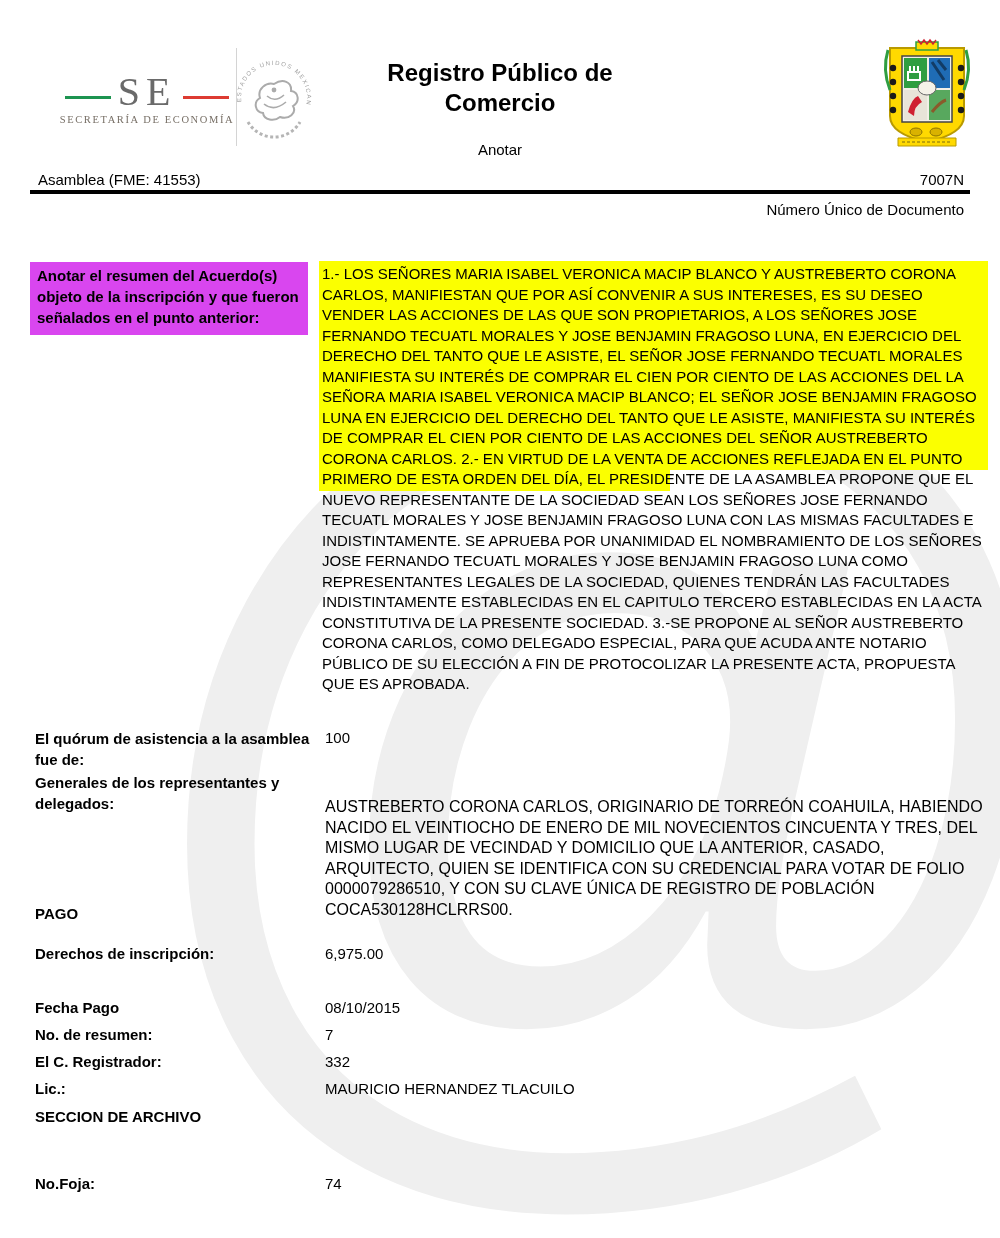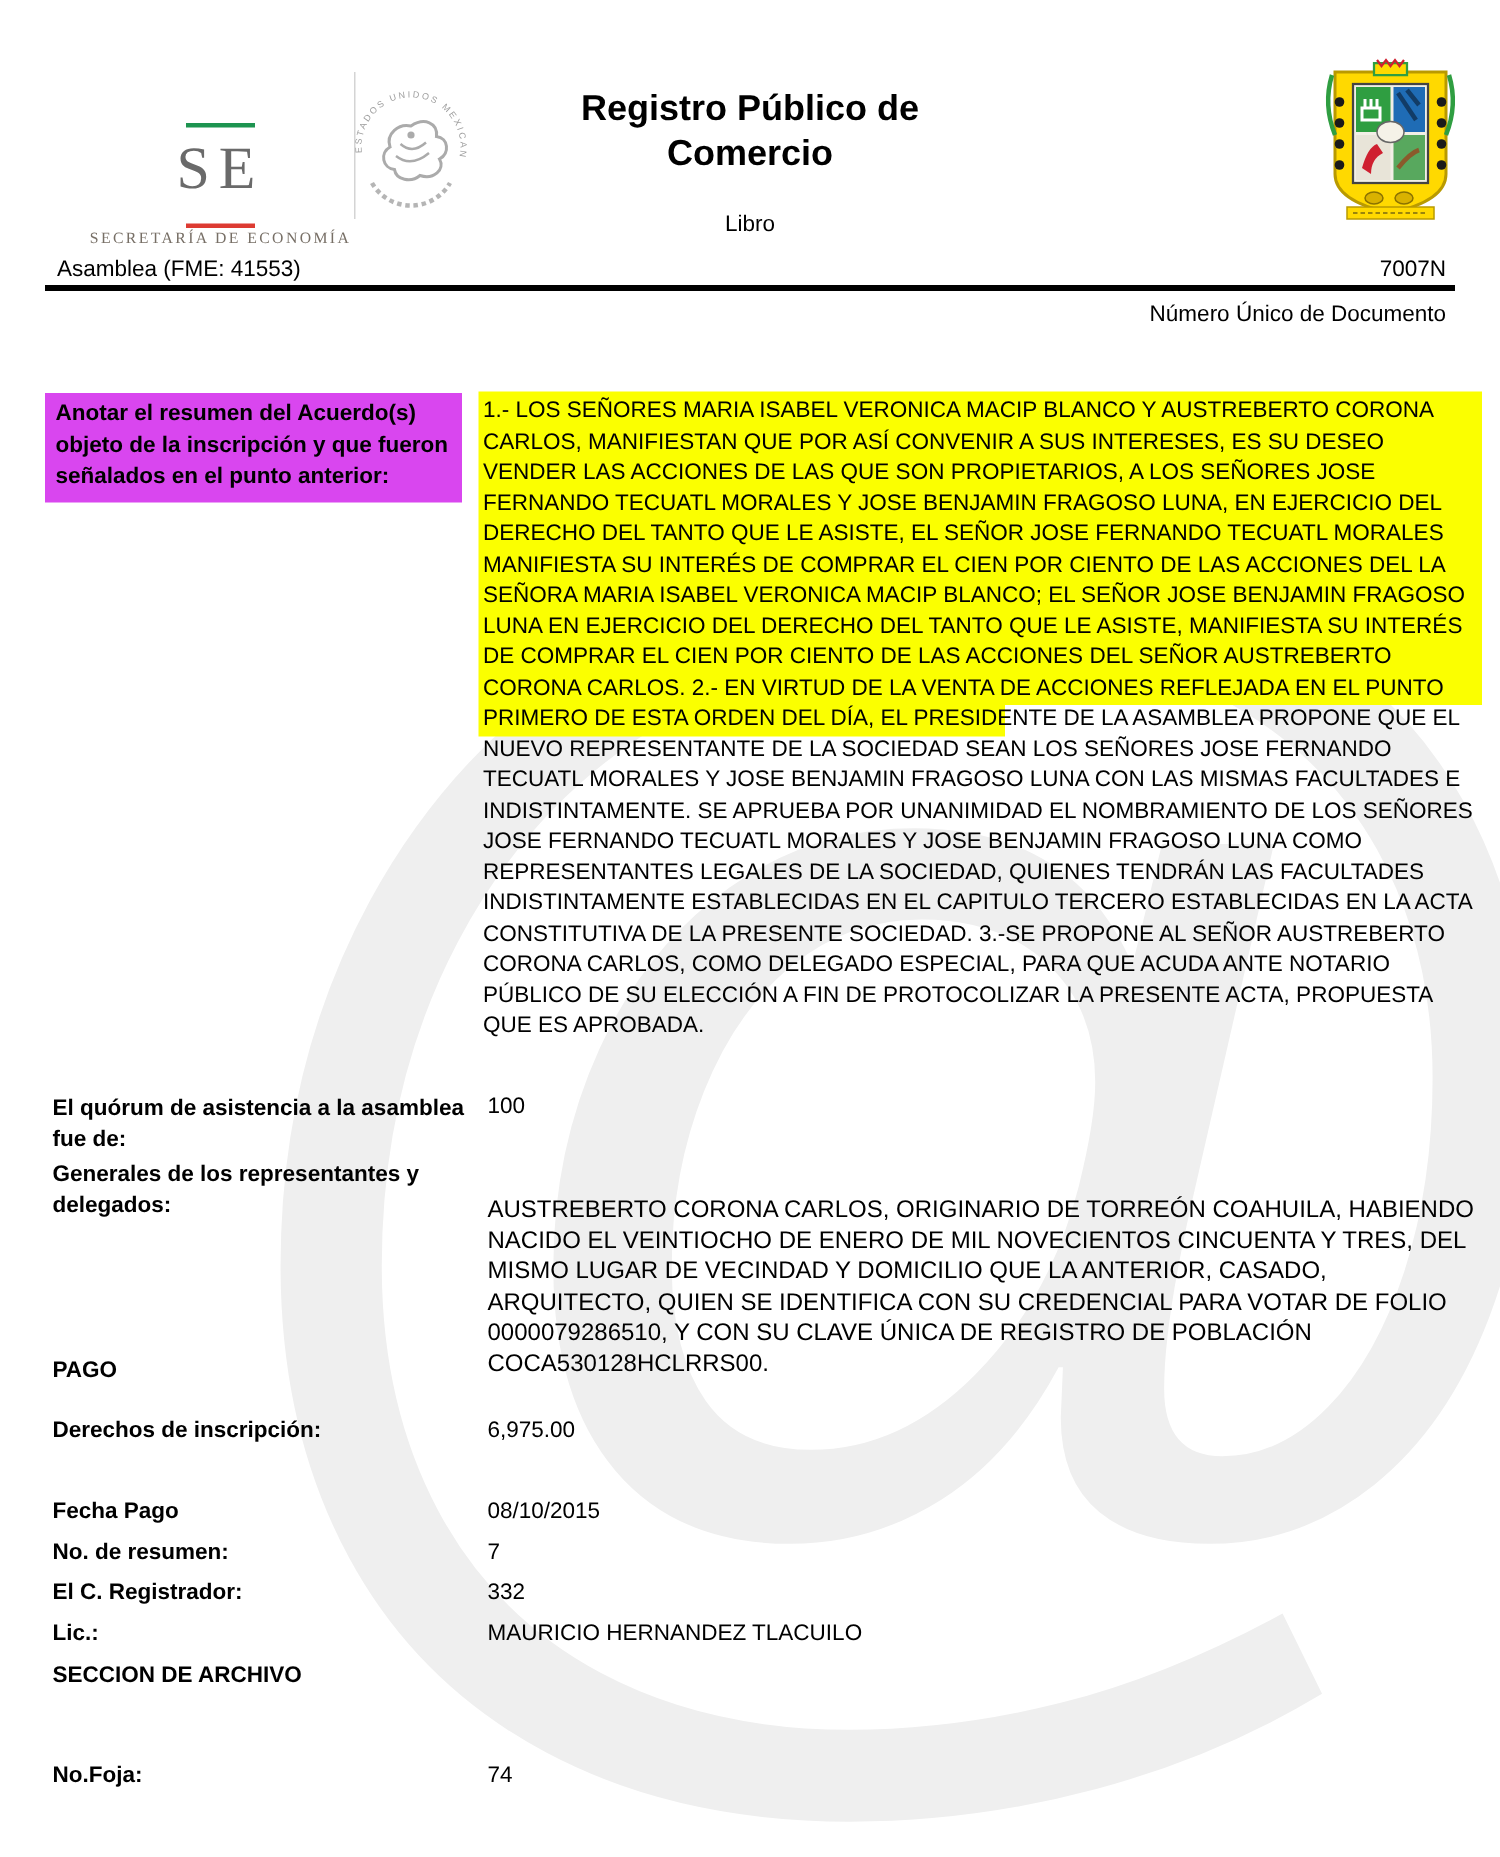--- a/index.html
+++ b/index.html
@@ -11,21 +11,21 @@
   }
   
   .watermark {
     position:absolute; left:110px; top:250px;
     font-size:980px; line-height:1; color:#efefef;
     font-family:"Liberation Sans", sans-serif;
     user-select:none; z-index:0;
   }
   
   .se-logo { position:absolute; left:58px; top:72px; width:178px; text-align:center; z-index:2; }
-  .se-row { display:flex; align-items:center; justify-content:center; gap:7px;flex-direction:column; }
+  .se-row { display:flex; align-items:center; justify-content:center; gap:7px; }
   .se-acronym {
     font-family:"Liberation Serif", serif; font-size:40px; line-height:40px;
     color:#6a6a6a; letter-spacing:6px; font-weight:400;
   }
   .se-line { width:46px; height:3px; margin-top:10px; }
   .se-line.green { background:#1d9450; }
   .se-line.red { background:#dd3b32; }
   .se-caption {
     margin-top:2px; font-family:"Liberation Serif", serif; font-size:10.5px;
     letter-spacing:1.6px; color:#776f66; white-space:nowrap;
@@ -94,21 +94,21 @@
     <text font-size="6" fill="#9e9e9e" letter-spacing="1.5" font-family="Liberation Sans, sans-serif">
       <textPath href="#sealArc" startOffset="4">ESTADOS UNIDOS MEXICANOS</textPath>
     </text>
     <path d="M 14 62 A 30 30 0 0 0 66 62" fill="none" stroke="#b5b5b5" stroke-width="3" stroke-dasharray="3 2.5"></path>
     <path d="M 40 24 C 49 18 58 22 57 31 C 65 32 66 42 59 46 C 63 53 55 60 46 57 C 40 62 30 60 29 53 C 21 52 19 42 26 38 C 23 29 32 22 40 24 Z" fill="none" stroke="#ababab" stroke-width="2"></path>
     <path d="M 30 44 Q 40 52 52 42 M 33 36 Q 41 43 50 35" fill="none" stroke="#ababab" stroke-width="1.6"></path>
     <circle cx="40" cy="30" r="2.4" fill="#ababab"></circle>
   </svg>
 
   <div class="title-block">Registro Público de Comercio</div>
-  <div class="subtitle">Libro</div>
+  <div class="subtitle">Anotar</div>
 
   <svg class="arms" viewBox="0 0 98 120">
     <path d="M 12 10 L 86 10 L 86 78 Q 86 96 49 104 Q 12 96 12 78 Z" fill="#ffd900" stroke="#b99a00" stroke-width="2"></path>
     <path d="M 38 4 h 22 v 8 h -22 Z" fill="#ffd900" stroke="#2f9e41" stroke-width="1.5"></path>
     <path d="M 40 2 l 3 4 l 3 -4 l 3 4 l 3 -4 l 3 4 l 3 -4" fill="none" stroke="#cf2030" stroke-width="1.5"></path>
     <path d="M 10 12 q -6 20 2 40 M 88 12 q 6 20 -2 40" fill="none" stroke="#2f9e41" stroke-width="3"></path>
     <g fill="#1a1a1a">
       <circle cx="15" cy="30" r="3.2"></circle>
         <circle cx="15" cy="44" r="3.2"></circle>
       <circle cx="15" cy="58" r="3.2"></circle>

